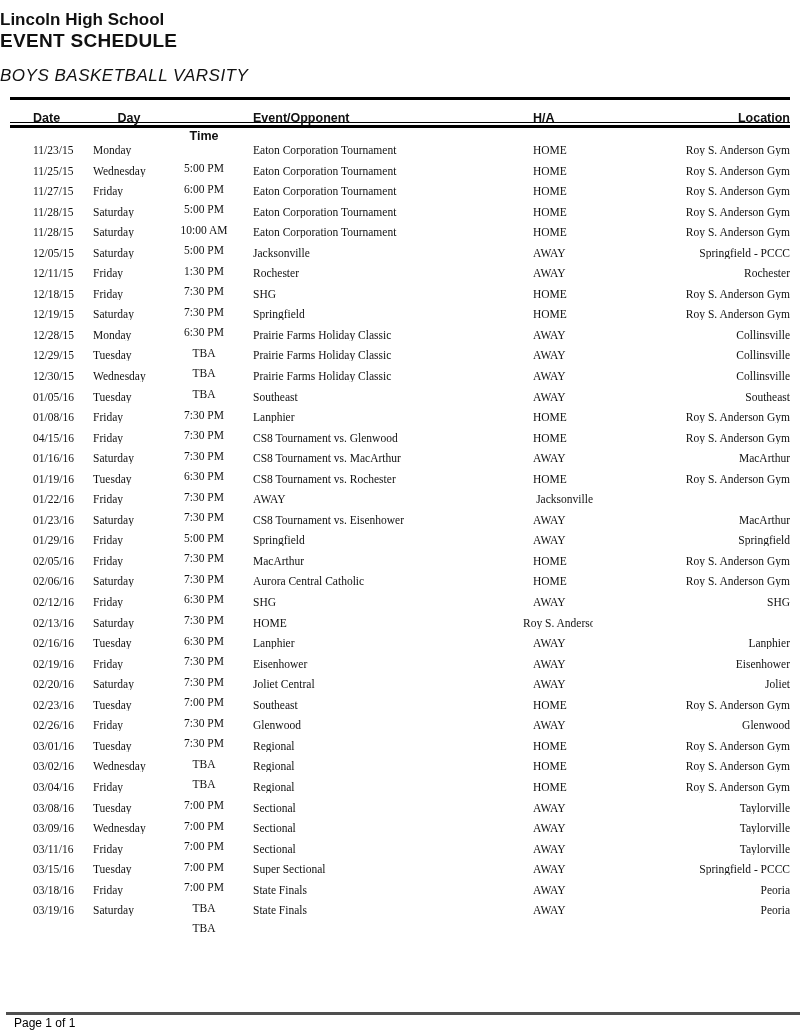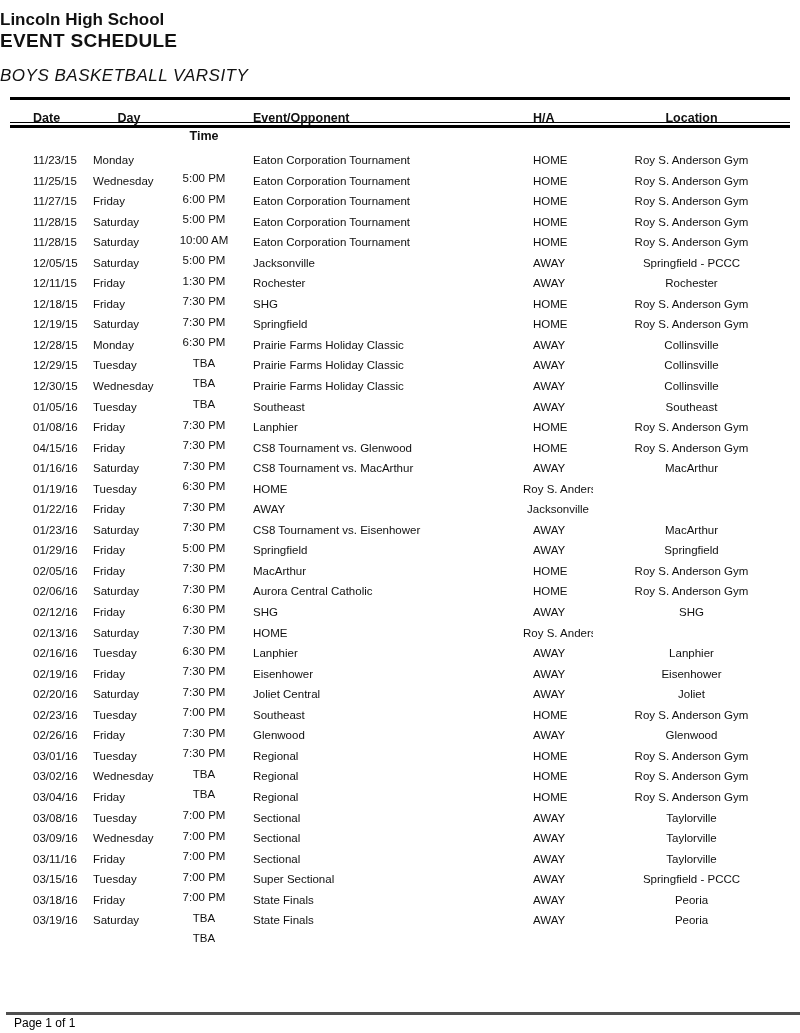--- a/index.html
+++ b/index.html
@@ -30,24 +30,24 @@
   }
   .header-row { height: 22px; font-size: 12.5px; font-weight: bold; }
   .row { height: 20.55px; font-size: 11.5px; }
 
   .cell { white-space: nowrap; overflow: hidden; }
   .c-date  { padding-left: 23px; }
   .c-day   { text-align: left; }
   .c-time  { text-align: center; margin-top: 36px; }
   .c-event { padding-left: 10px; }
   .c-ha    { padding-left: 10px; }
-  .c-loc   { text-align: center; }
+  .c-loc   { text-align: right; }
   .h-day, .h-time { text-align: center; }
 
-  .rows-area { padding-top: 14px; }
+  .rows-area { padding-top: 4px; font-family: Liberation Serif, serif; }
 
   
   .footer-rule {
     position: absolute; left: 6px; top: 1012px;
     width: 794px; height: 3px; background: #4f4f4f;
   }
   .page-label {
     position: absolute; left: 14px; top: 1016px;
     font-size: 12px; color: #000;
   }
@@ -205,20 +205,21 @@
           <div class="cell c-day">Saturday</div>
           <div class="cell c-time">6:30 PM</div>
           <div class="cell c-event">CS8 Tournament vs. MacArthur</div>
           <div class="cell c-ha">AWAY</div>
           <div class="cell c-loc">MacArthur</div>
         </div>
         <div class="grid-row row">
           <div class="cell c-date">01/19/16</div>
           <div class="cell c-day">Tuesday</div>
           <div class="cell c-time">7:30 PM</div>
+          <div class="cell c-event">CS8 Tournament vs. Rochester</div>
           <div class="cell c-ha">HOME</div>
           <div class="cell c-loc">Roy S. Anderson Gym</div>
         </div>
         <div class="grid-row row">
           <div class="cell c-date">01/22/16</div>
           <div class="cell c-day">Friday</div>
           <div class="cell c-time">7:30 PM</div>
           <div class="cell c-ha">AWAY</div>
           <div class="cell c-loc">Jacksonville</div>
         </div>

